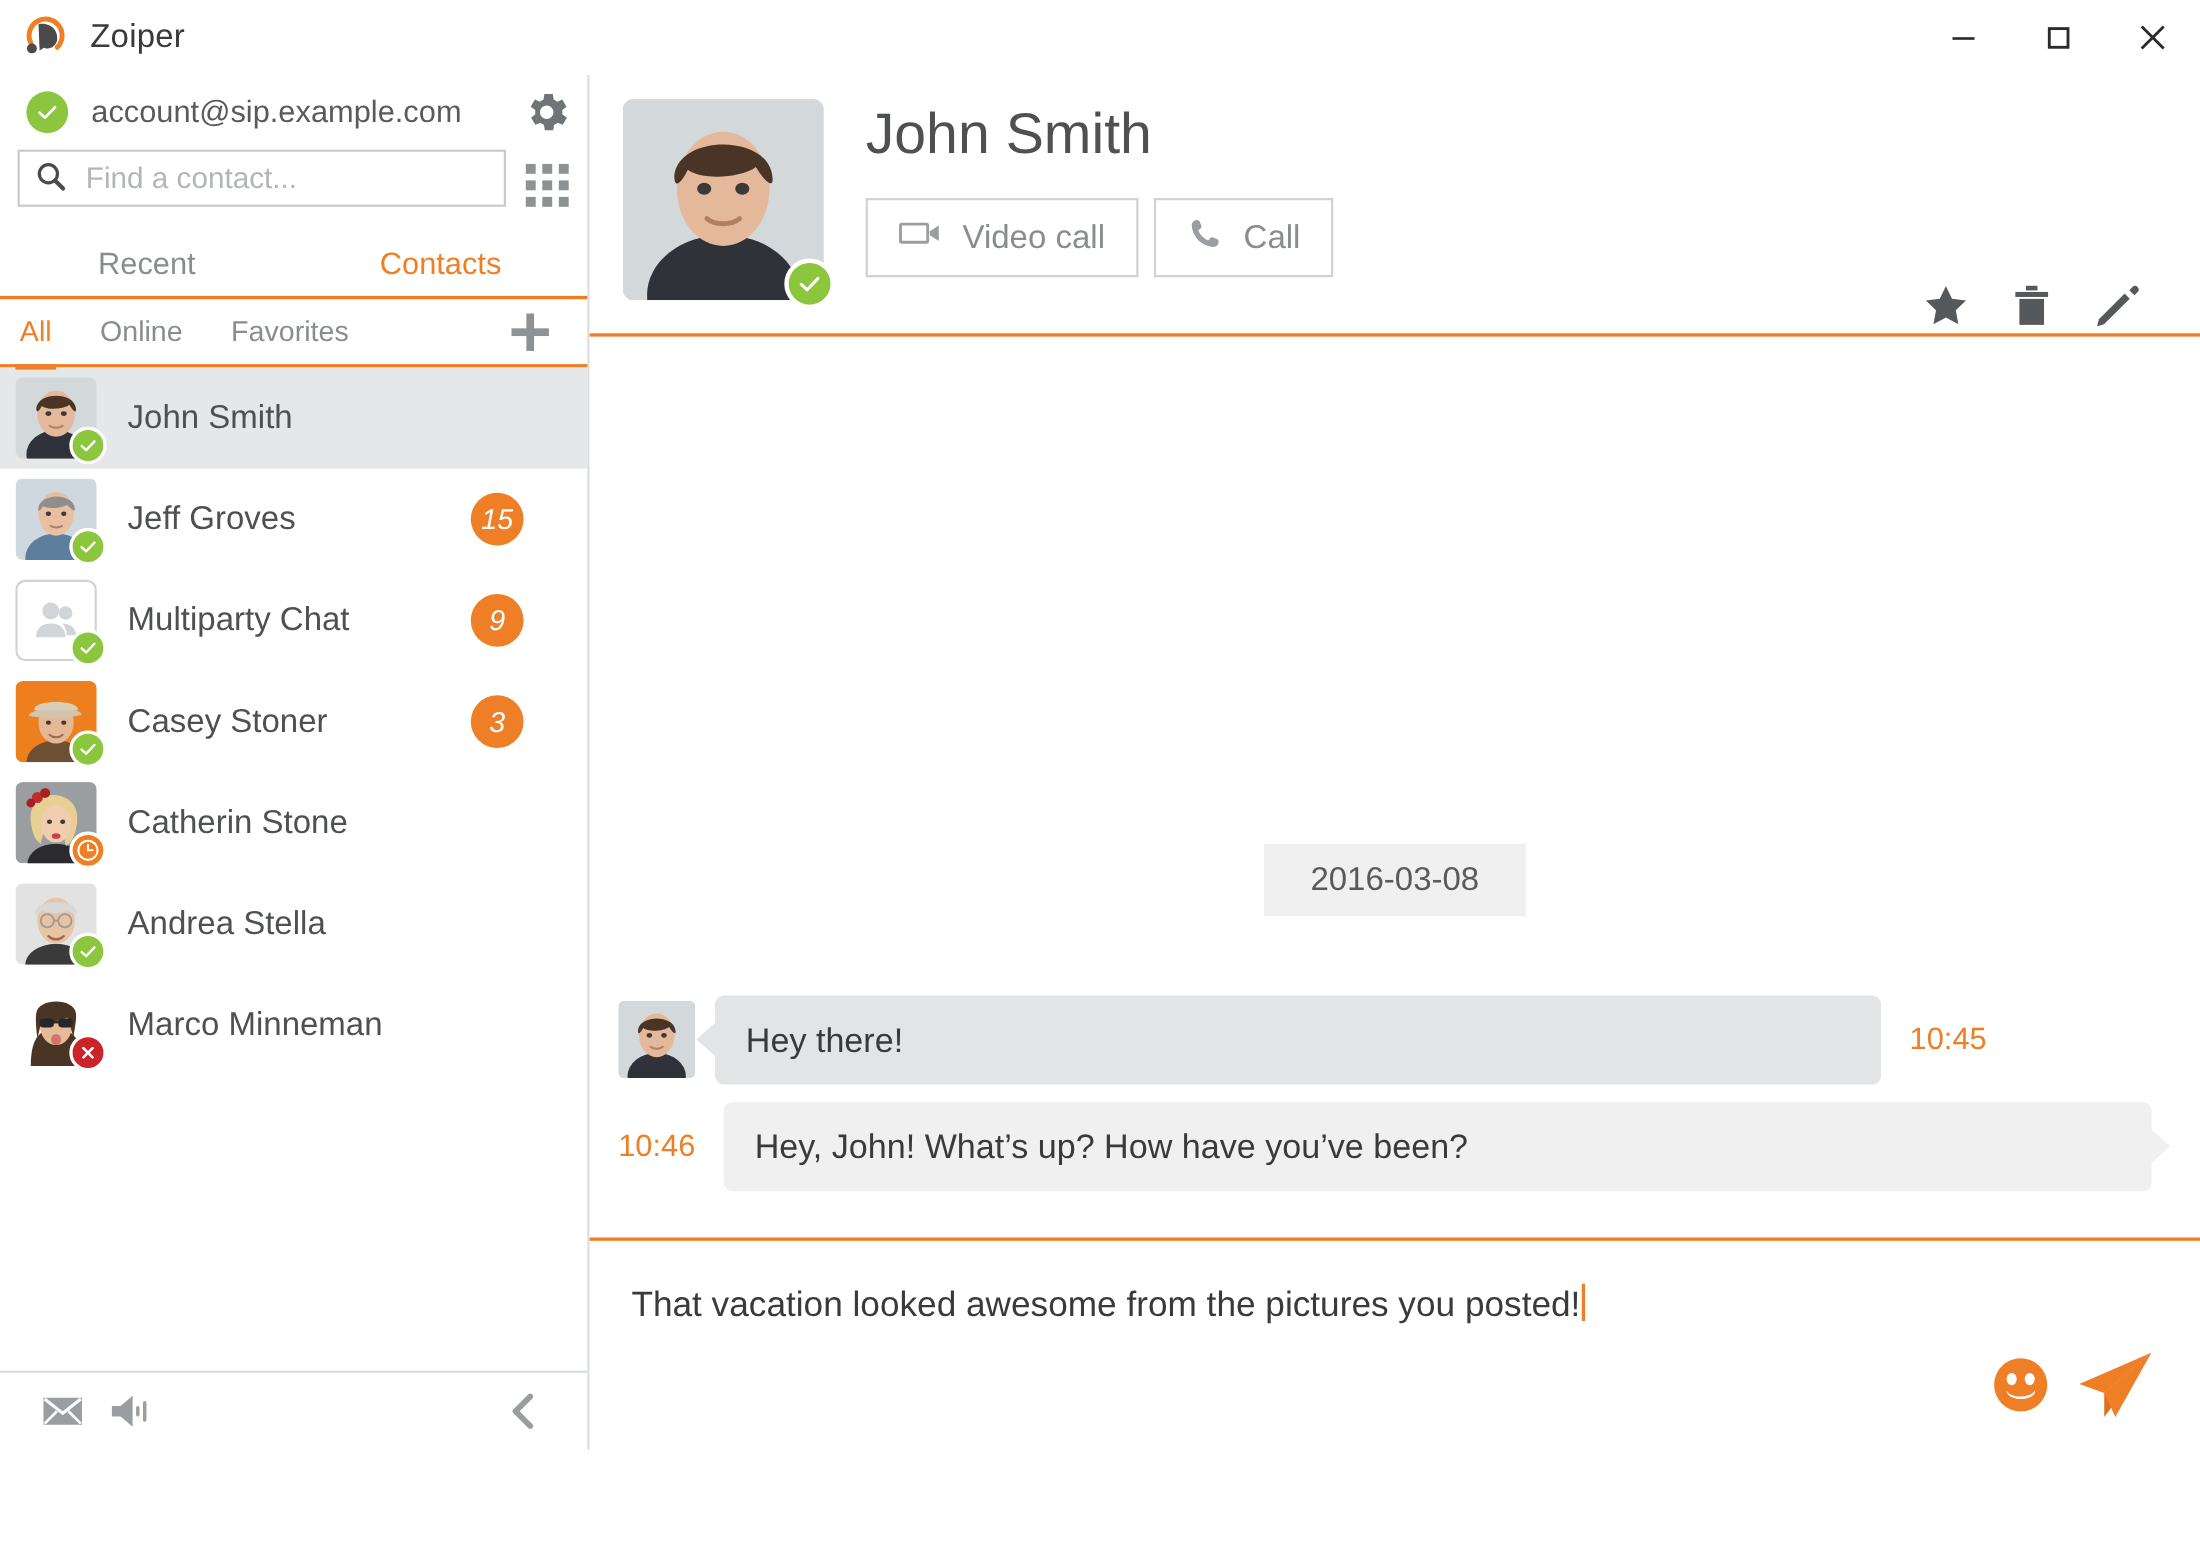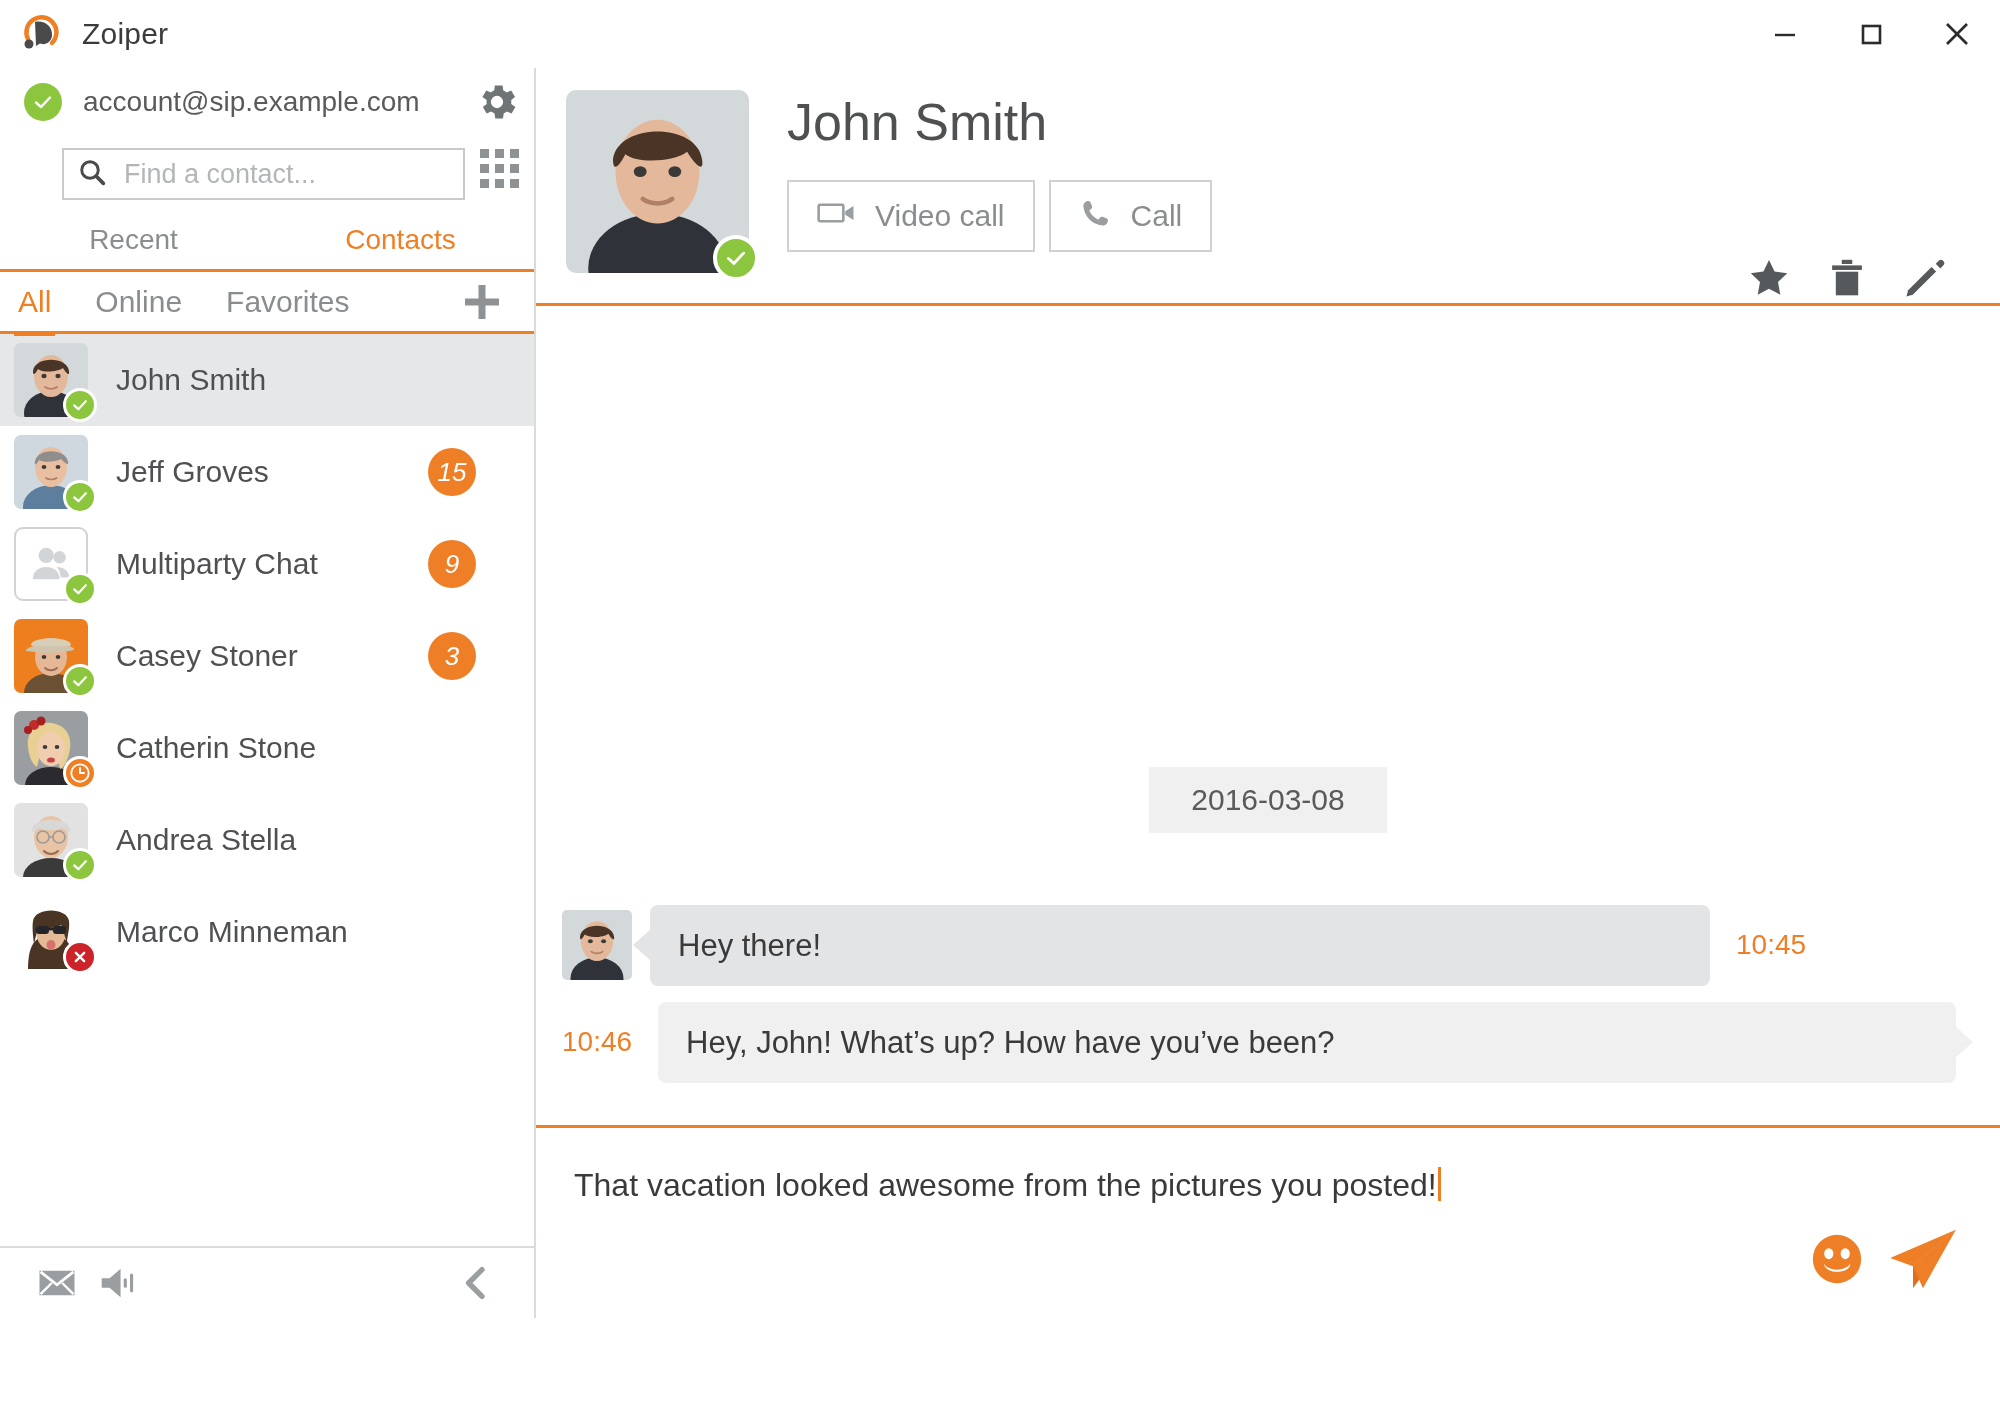--- a/index.html
+++ b/index.html
@@ -88,24 +88,23 @@
     white-space: nowrap;
   }
   .gear-btn {
     margin-left: auto;
     width: 74px; height: 68px;
     display: flex; align-items: center; justify-content: center;
     cursor: pointer;
   }
   .search-row {
     display: flex;
-    align-items: flex-end;
+    align-items: flex-start;
     padding: 0 0 0 16px;
     height: 64px;
-    margin-left: 46px;
   }
   .search-box {
     flex: 1 1 auto;
     height: 52px;
     border: 2px solid #c8cbcc;
     display: flex;
     align-items: center;
     padding: 0 12px;
     background: #fff;
   }
@@ -152,21 +151,21 @@
   .main-tab.active { color: #f07f24; }
 
   .filter-tabs {
     display: flex;
     align-items: center;
     height: 62px;
     border-bottom: 3px solid #f07f24;
     padding-left: 18px;
   }
   .filter-tab {
-    font-size: 30px;
+    font-size: 26px;
     color: #8a8d8f;
     margin-right: 44px;
     cursor: pointer;
     position: relative;
     height: 62px;
     display: flex;
     align-items: center;
   }
   .filter-tab.active { color: #f07f24; }
   .filter-tab.active::after {

